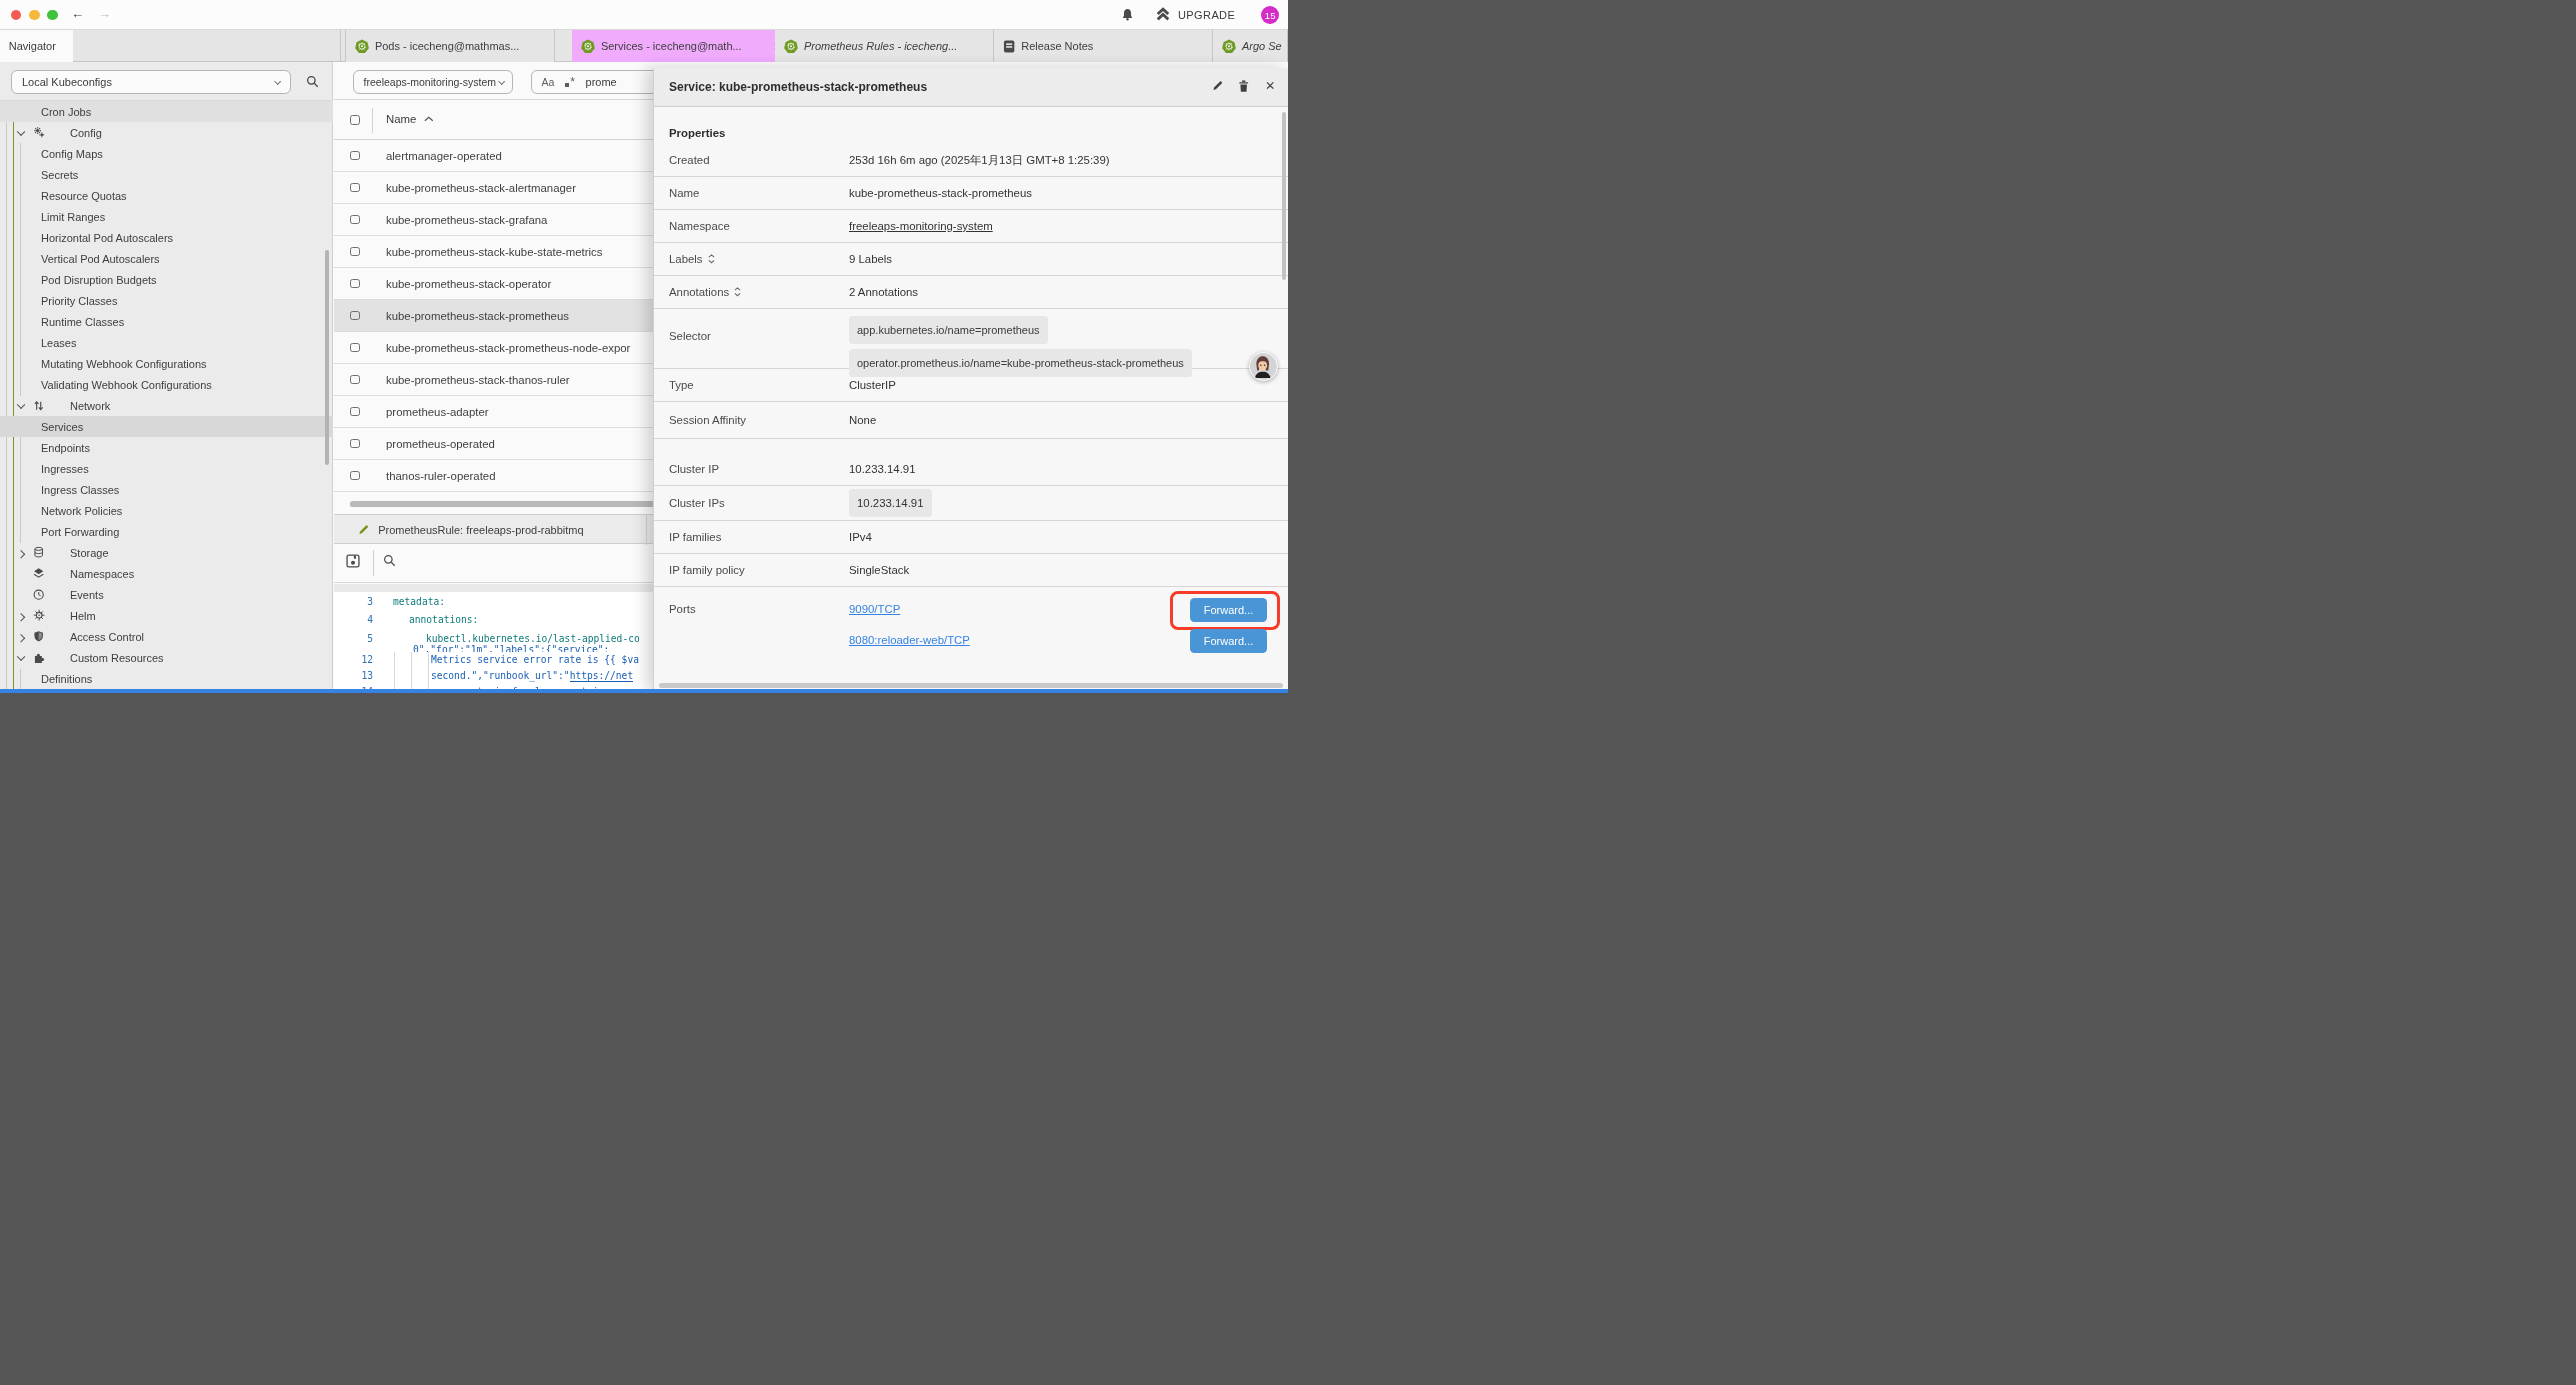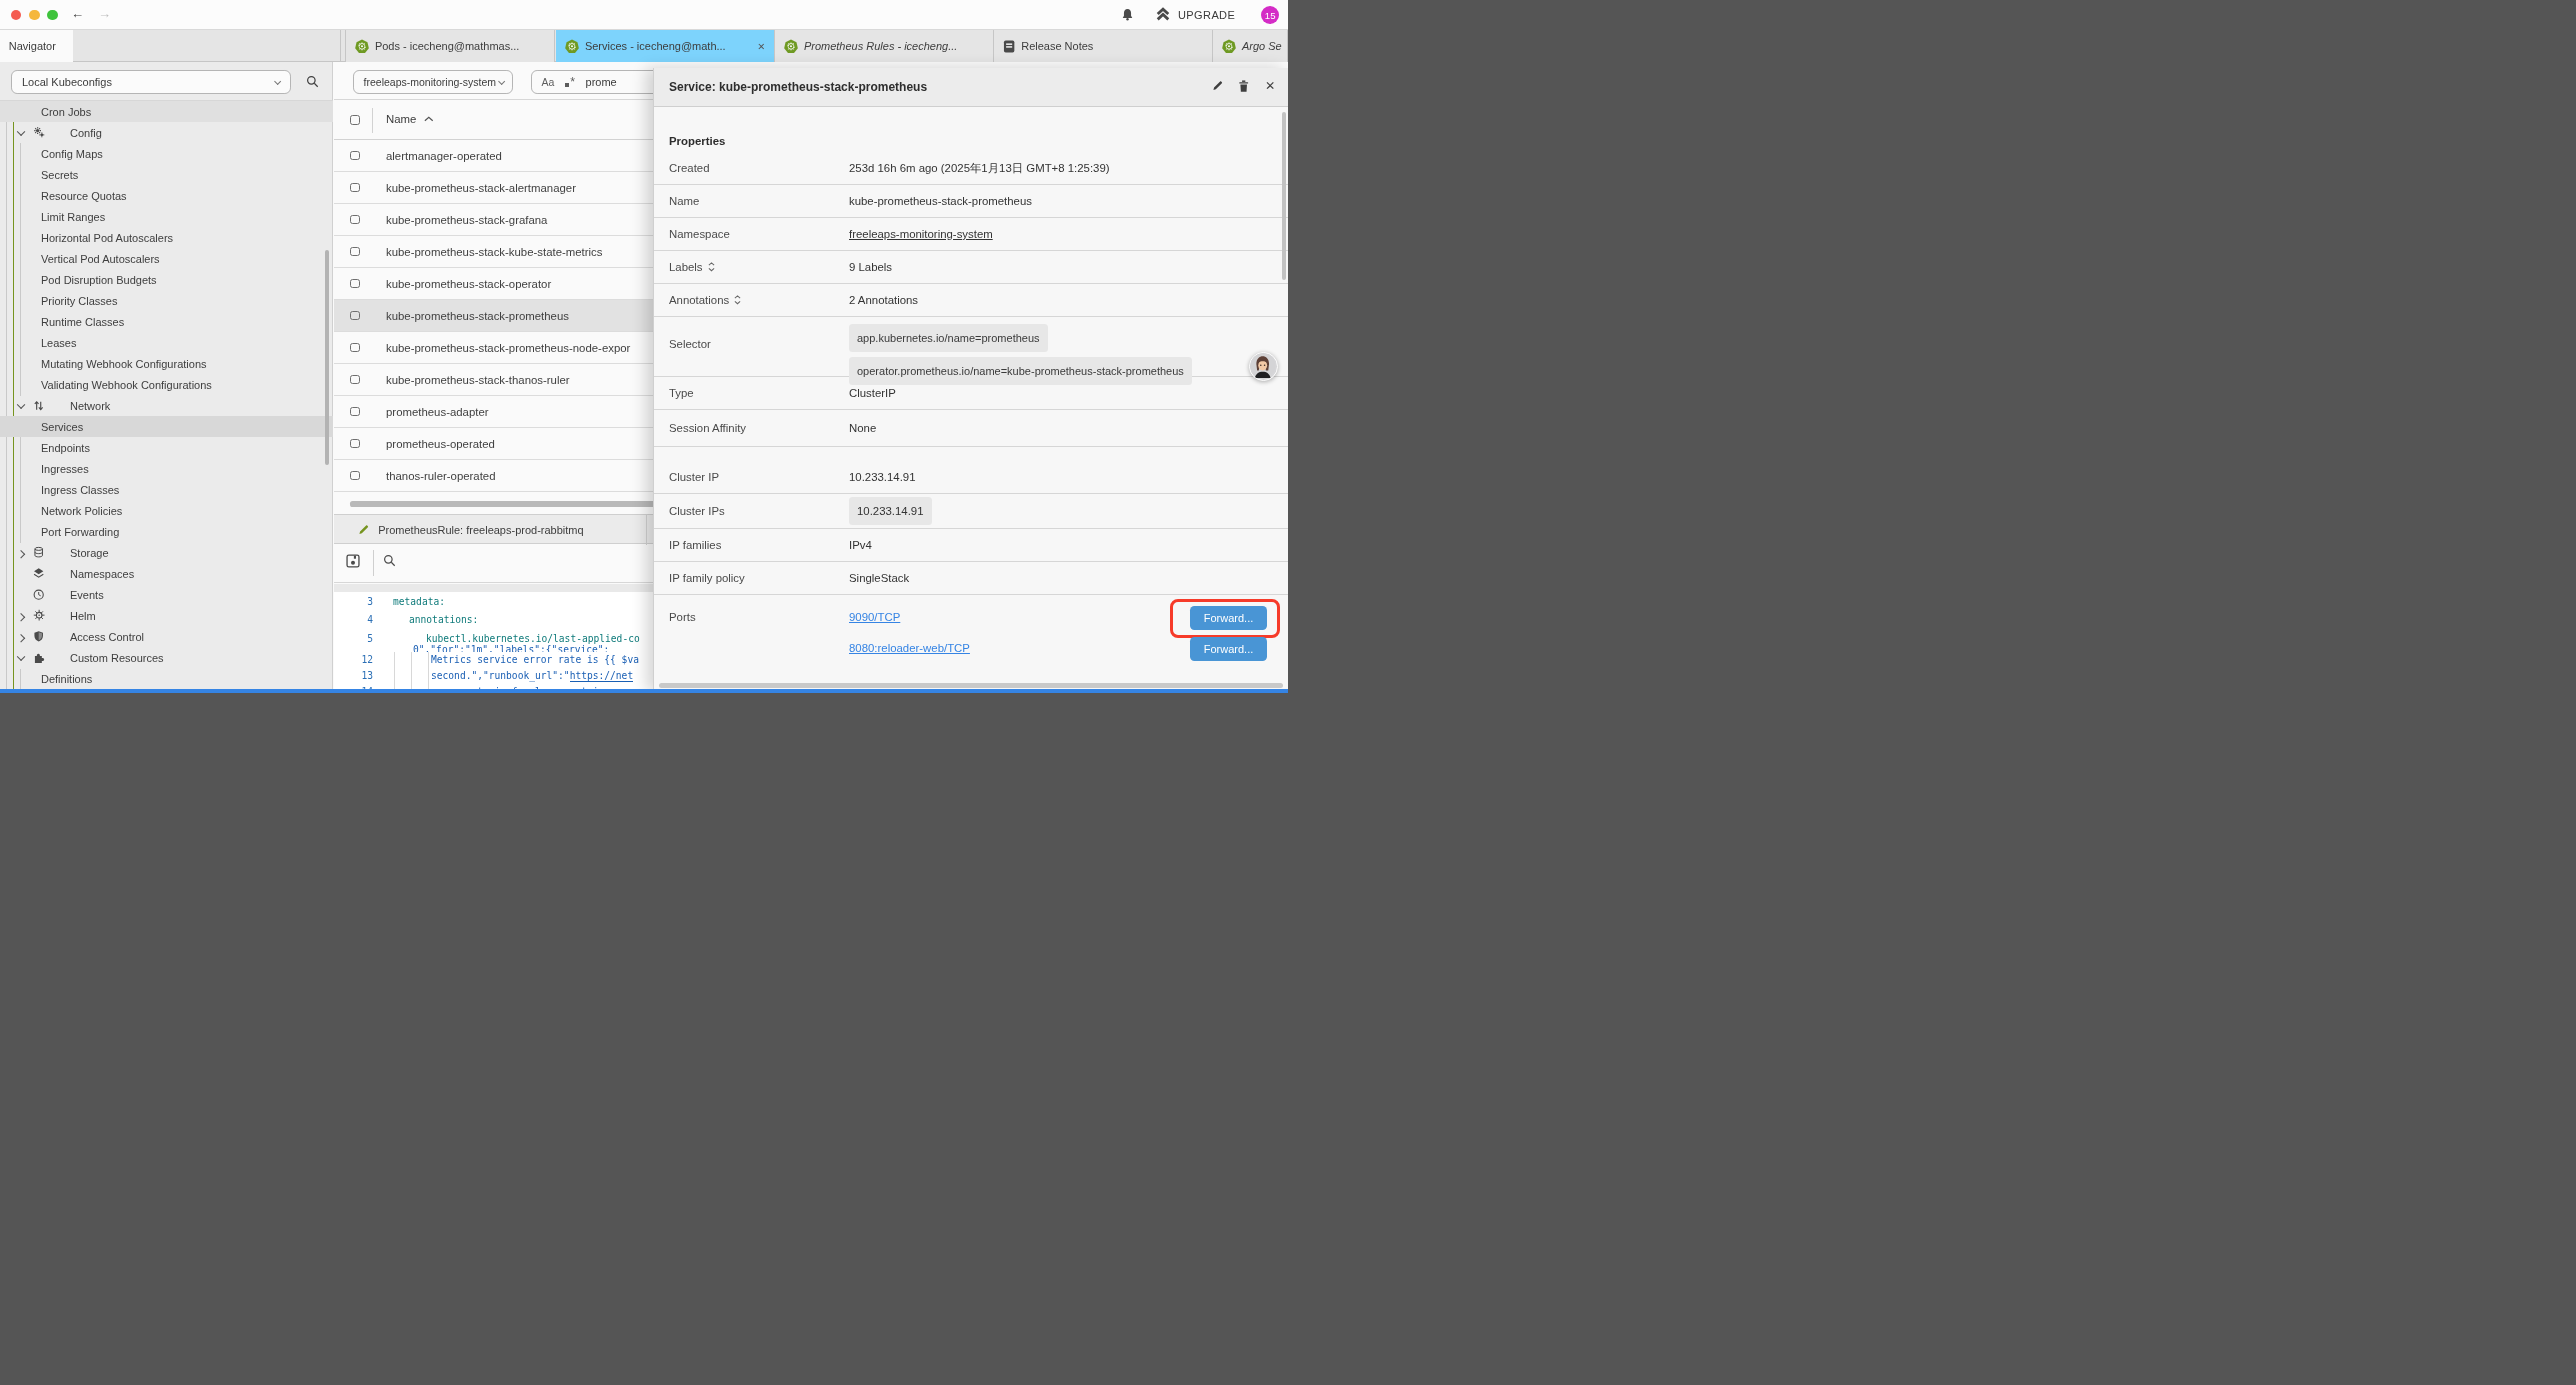--- a/index.html
+++ b/index.html
@@ -20,21 +20,21 @@
   #badge { position:absolute; left:1261px; top:6.1px; width:18.4px; height:18.4px; border-radius:50%;
            color:#fff; font-size:9.6px; display:flex; align-items:center; justify-content:center; }
   
   #tabstrip { position:absolute; left:0; top:30px; width:100%; height:32px; background:#e5e5e5; border-bottom:0.9px solid #c6c6c6; }
   #navigator-tab { position:absolute; left:0; top:0; width:73px; height:32px; background:#fafafa;
                    display:flex; align-items:center; padding-left:8.8px; font-size:11px; color:#3c3c3c; }
   #strip-div { position:absolute; left:340px; top:0; width:0.9px; height:32px; background:#c6c6c6; }
   .tab { position:absolute; top:0; height:32px; display:flex; align-items:center; gap:6.1px;
          padding:0 8.8px; font-size:11px; color:#3d3d3d; background:#e5e5e5; border-right:0.9px solid #c6c6c6; overflow:hidden; white-space:nowrap; }
   .tab.first { border-left:0.9px solid #c6c6c6; }
-  .tab.active { background:#7dd3fc; }
+  .tab.active { background:#f0abfc;margin-left:16px; }
   .tab.italic .tab-label { font-style:italic; }
   .tab .close { margin-left:8.8px; font-size:9.6px; color:#555; }
   
   #sidebar { position:absolute; left:0; top:62px; width:333px; height:630px; background:#ebebeb; border-right:0.9px solid #d0d0d0; }
   #kube-select { position:absolute; left:10.5px; top:8px; width:280px; height:24px; background:#fbfbfb;
                  border:0.9px solid #b5b5b5; border-radius:6.1px; display:flex; align-items:center; padding:0 8.8px 0 10.5px; font-size:11px; }
   #kube-select .grow { flex:1; }
   #side-search { position:absolute; left:306px; top:13px; color:#3f3f3f; }
   #side-div { position:absolute; left:0; top:38px; width:333px; height:0.9px; background:#d7d7d7; }
   #tree { position:absolute; left:0; top:39px; width:333px; height:591px; overflow:hidden; }
@@ -100,21 +100,21 @@
   .iguide { position:absolute; width:0.9px; background:#d8d8d8; }
   
   #drawer { position:absolute; left:653px; top:68px; width:635px; height:624px; background:#f7f7f7;
             border-left:0.9px solid #cfcfcf; box-shadow:-7px 0 14px rgba(0,0,0,.16); }
   #drawer-head { position:absolute; left:0; top:0; width:100%; height:39px; background:#ececec; border-bottom:0.9px solid #cfcfcf; }
   #drawer-title { position:absolute; left:15px; top:12.3px; font-size:12px; font-weight:bold; color:#2e2e2e; }
   .hicon { position:absolute; top:12.3px; color:#3f3f3f; }
   #ic-edit { left:558px; } #ic-del { left:584px; }
   #ic-close { left:611px; top:10.5px; font-size:12.3px; color:#3f3f3f; }
   #drawer-body { position:absolute; left:0; top:39px; width:100%; height:586px; overflow:hidden; }
-  .sect-head { height:23px; margin-top:22px; display:flex; align-items:center; padding-left:15px;
+  .sect-head { height:23px; margin-top:14px; display:flex; align-items:center; padding-left:15px;
                font-size:11.4px; font-weight:bold; color:#2d2d2d; }
   .drow { position:relative; display:flex; border-bottom:0.9px solid #d6d6d6; }
   .drow .dlab { position:absolute; left:15px; top:50%; transform:translateY(-50%); font-size:11.4px; color:#4a4a4a; display:flex; align-items:center; gap:5.3px; }
   .drow .dval { position:absolute; left:195px; top:50%; transform:translateY(-50%); font-size:11.4px; color:#333; }
   .h38 { height:33px; } .h42 { height:37px; }
   .link { color:#3584e4; text-decoration:underline; }
   .chip { display:inline-block; background:#e7e7e7; border-radius:3.5px; padding:8px 8px; font-size:11px; color:#3a3a3a; }
   #sel-row { height:60px; border-bottom:0.9px solid #d6d6d6; position:relative; }
   #sel-row .dlab { position:absolute; left:15px; top:21px; font-size:11.4px; color:#4a4a4a; }
   #sel-chips { position:absolute; left:195px; top:7px; display:flex; flex-direction:column; gap:5.3px; align-items:flex-start; }

